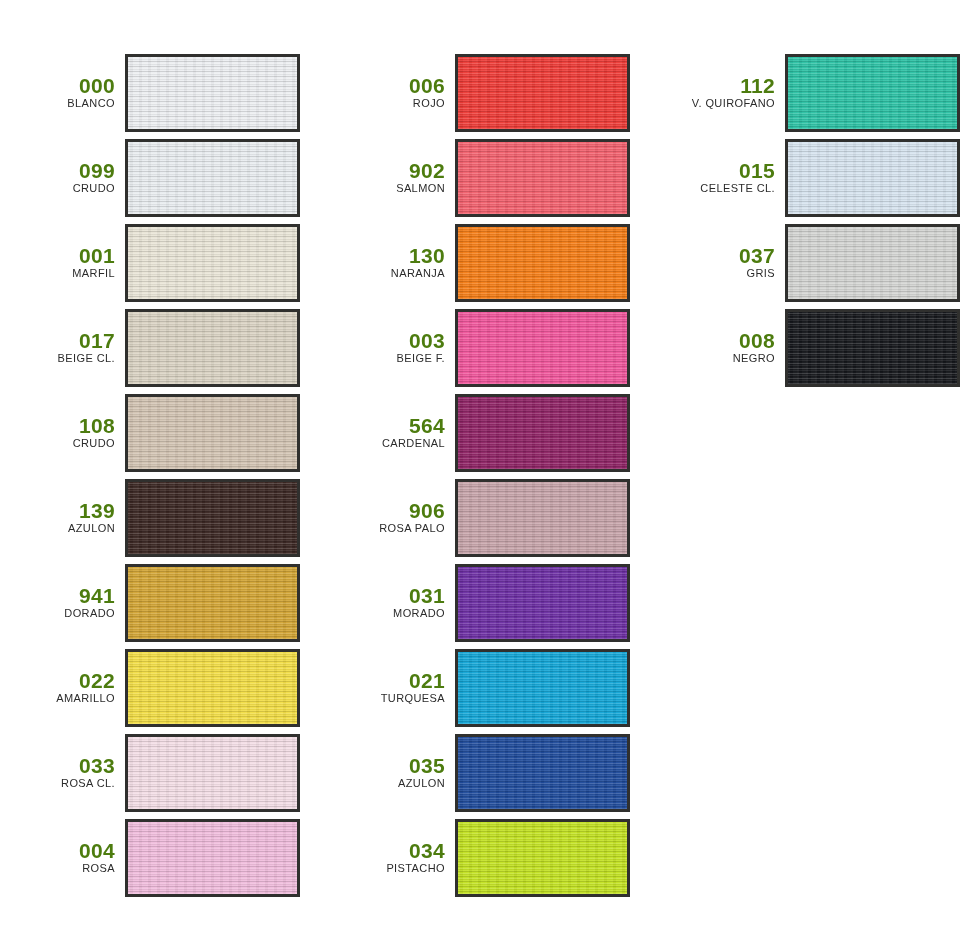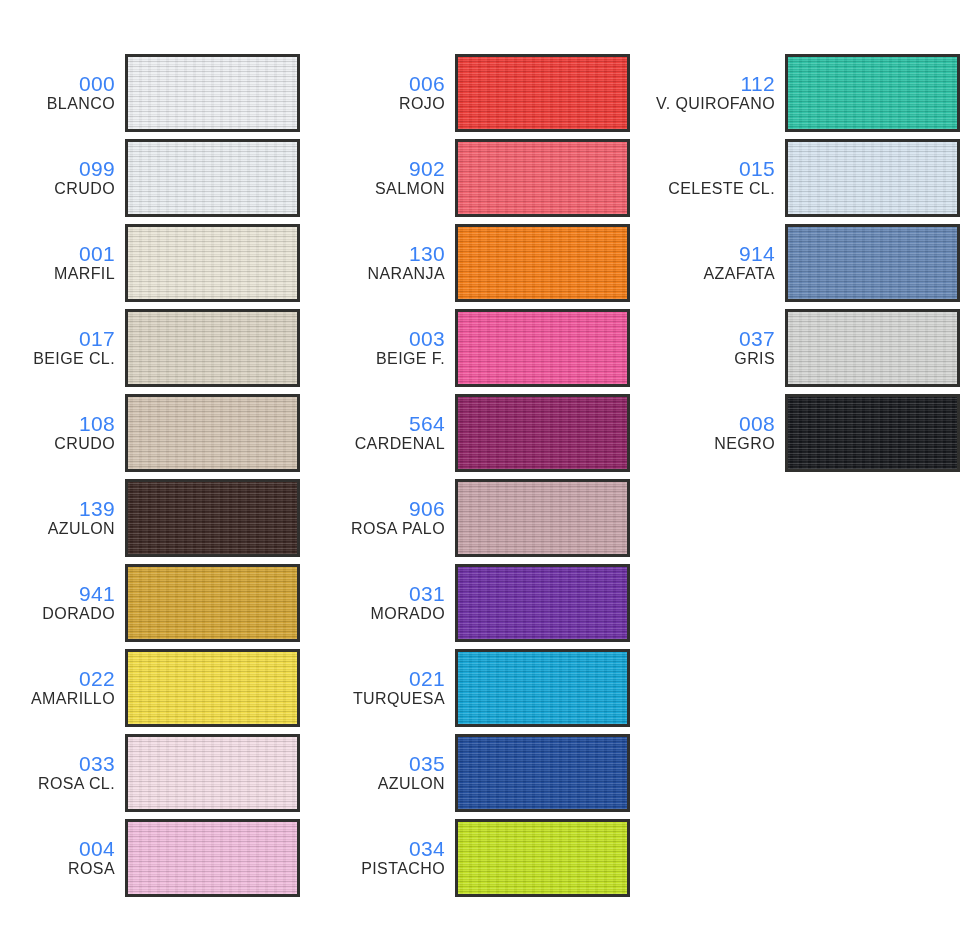--- a/index.html
+++ b/index.html
@@ -44,27 +44,27 @@
   .label-block {
     flex: 0 0 auto;
     text-align: right;
     padding-right: 10px;
     line-height: 1.05;
     color: #1a1a1a;
     white-space: nowrap;
   }
   .code {
     font-size: 21px;
-    font-weight: normal;
+    font-weight: bold;
     letter-spacing: 0.3px;
     display: block;
-    color: #3b82f6;
+    color: #4d7c0f;
   }
   .name {
-    font-size: 16px;
+    font-size: 11px;
     font-weight: normal;
     letter-spacing: 0.4px;
     display: block;
     color: #2b2b2b;
     margin-top: 1px;
   }
 
   .chip {
     flex: 0 0 auto;
     width: 175px;
@@ -312,29 +312,20 @@
         <div class="label-block">
           <span class="code">015</span>
           <span class="name">CELESTE CL.</span>
         </div>
         <div class="chip" style="border-color: rgb(48, 48, 46);">
           <div class="fill" style="background: rgb(214, 227, 238);"></div>
         </div>
       </div>
       <div class="swatch-row">
         <div class="label-block">
-          <span class="code">914</span>
-          <span class="name">AZAFATA</span>
-        </div>
-        <div class="chip" style="border-color: rgb(48, 48, 46);">
-          <div class="fill" style="background: rgb(101, 134, 180);"></div>
-        </div>
-      </div>
-      <div class="swatch-row">
-        <div class="label-block">
           <span class="code">037</span>
           <span class="name">GRIS</span>
         </div>
         <div class="chip" style="border-color: rgb(48, 48, 46);">
           <div class="fill" style="background: rgb(211, 212, 210);"></div>
         </div>
       </div>
       <div class="swatch-row">
         <div class="label-block">
           <span class="code">008</span>

